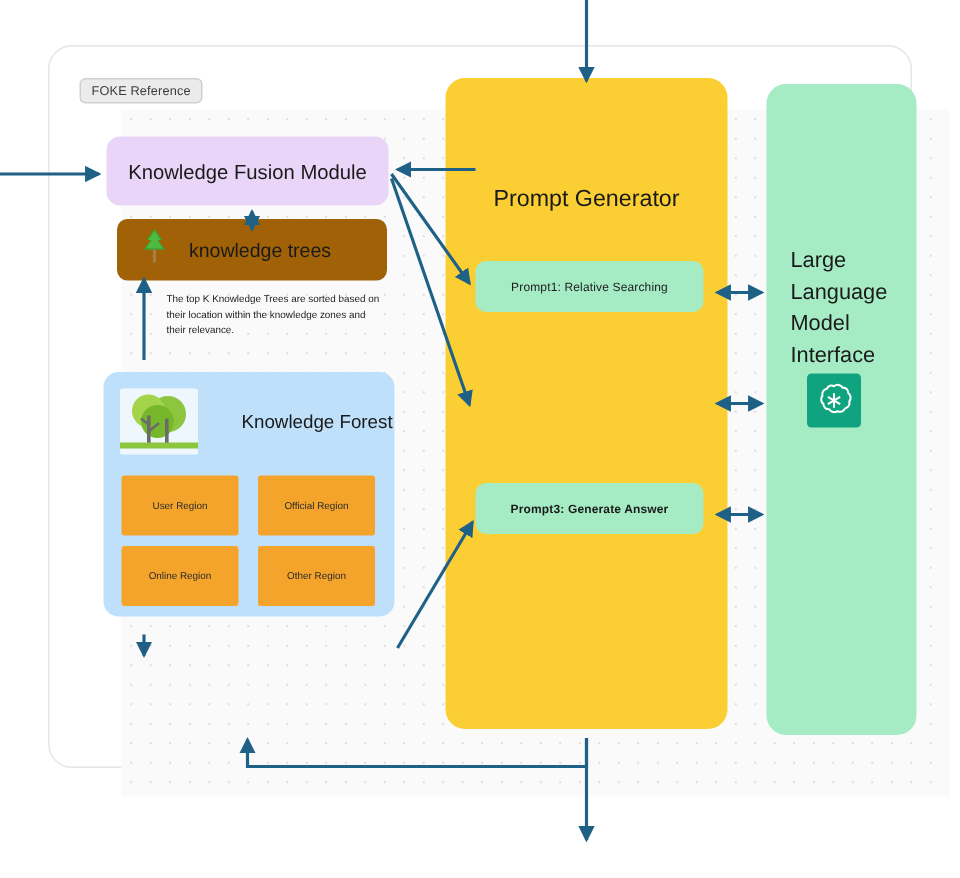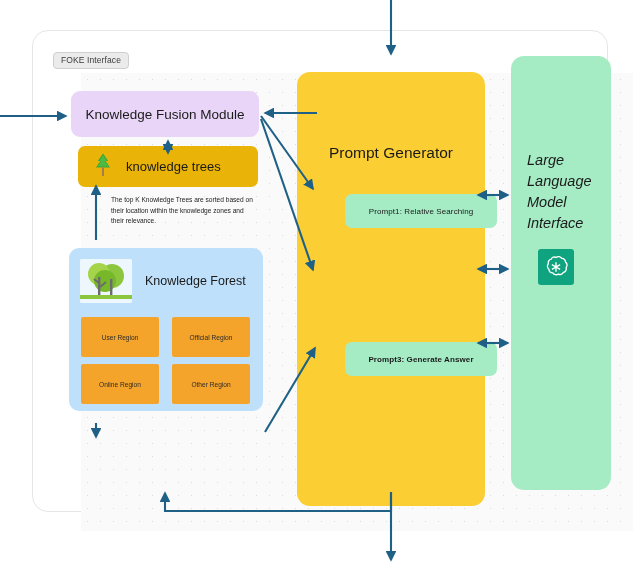--- a/index.html
+++ b/index.html
@@ -36,85 +36,85 @@
     border: 1px solid #cfcfcf;
     border-radius: 4px;
     font-size: 8.5px; color: #3b3b3b;
     letter-spacing: 0.1px;
     white-space: nowrap;
     z-index: 40;
   }
 
   
   .col-prompt {
-    position: absolute; left: 297px; top: 72px;
+    position: absolute; left: 297px; top: 52px;
     width: 188px; height: 434px;
     background: #fbcf34; border-radius: 13px;
   }
   .col-llm {
     position: absolute; left: 511px; top: 56px;
     width: 100px; height: 434px;
     background: #a5ecc5; border-radius: 13px;
   }
   .col-prompt-title {
     position: absolute; left: 0; top: 72px; width: 100%;
     text-align: center; font-size: 15.5px; color: #1a1a1a;
   }
   .llm-title {
-    position: absolute; left: 16px; top: 94px; width: 80px;
-    font-size: 14.5px; line-height: 1.45; color: #1a1a1a; font-style: italic;
+    position: absolute; left: 16px; top: 108px; width: 80px;
+    font-size: 14.5px; line-height: 1.45; color: #1a1a1a;
   }
   .llm-logo {
     position: absolute; left: 27px; top: 193px;
     width: 36px; height: 36px;
     background: #10a37f; border-radius: 3px;
     display: flex; align-items: center; justify-content: center;
   }
 
   
   .prompt-chip {
     position: absolute; left: 20px;
     width: 152px; height: 34px;
     background: #a5ecc5; border-radius: 7px;
     display: flex; align-items: center; justify-content: center;
-    font-size: 8px; color: #1a1a1a; letter-spacing: 0.1px; margin-left: 28px;
+    font-size: 8px; color: #1a1a1a; letter-spacing: 0.1px;
   }
   .p1 { top: 122px; }
   .p2 { top: 196px; }
   .p3 { top: 270px; font-weight: bold; }
 
   
   .kfm {
     position: absolute; left: 71px; top: 91px;
     width: 188px; height: 46px;
     background: #e9d5f8; border-radius: 9px;
     display: flex; align-items: center; justify-content: center;
     font-size: 13.5px; color: #1a1a1a;
   }
   .ktrees {
     position: absolute; left: 78px; top: 146px;
     width: 180px; height: 41px;
-    background: #eab308; border-radius: 7px;
+    background: #a16207; border-radius: 7px;
     display: flex; align-items: center;
     padding-left: 14px; gap: 12px;
   }
   .ktrees-label { font-size: 13px; color: #1a1a1a; }
   .caption {
     position: absolute; left: 111px; top: 195px;
     width: 142px;
     font-size: 6.6px; line-height: 1.62; color: #1c1c1c;
   }
   .forest-box {
     position: absolute; left: 69px; top: 248px;
     width: 194px; height: 163px;
     background: #bfe0fb; border-radius: 10px;
   }
   .forest-head {
     position: absolute; left: 11px; top: 11px;
-    display: flex; align-items: center; gap: 13px;
+    display: flex; align-items: center; gap: 29px;
   }
   .forest-img {
     width: 52px; height: 44px;
     background: #eef7fd; border-radius: 2px;
     position: relative; overflow: hidden;
   }
   .forest-title { font-size: 12.5px; color: #1a1a1a; }
   .region {
     position: absolute; width: 78px; height: 40px;
     background: #f5a42b; border-radius: 2px;
@@ -139,21 +139,21 @@
 </style>
 </head>
 <body>
 
 <div id="stage">
 
   <div class="canvas-frame">
     <div class="canvas-inner"></div>
   </div>
 
-  <div class="foke-tag">FOKE Interface</div>
+  <div class="foke-tag">FOKE Reference</div>
 
   <div class="col-prompt z10">
     <div class="col-prompt-title">Prompt Generator</div>
 
     <div class="prompt-chip p1">Prompt1: Relative Searching</div>
     <div class="prompt-chip p3">Prompt3: Generate Answer</div>
   </div>
 
   <div class="col-llm z10">
     <div class="llm-title">Large Language Model Interface</div>

